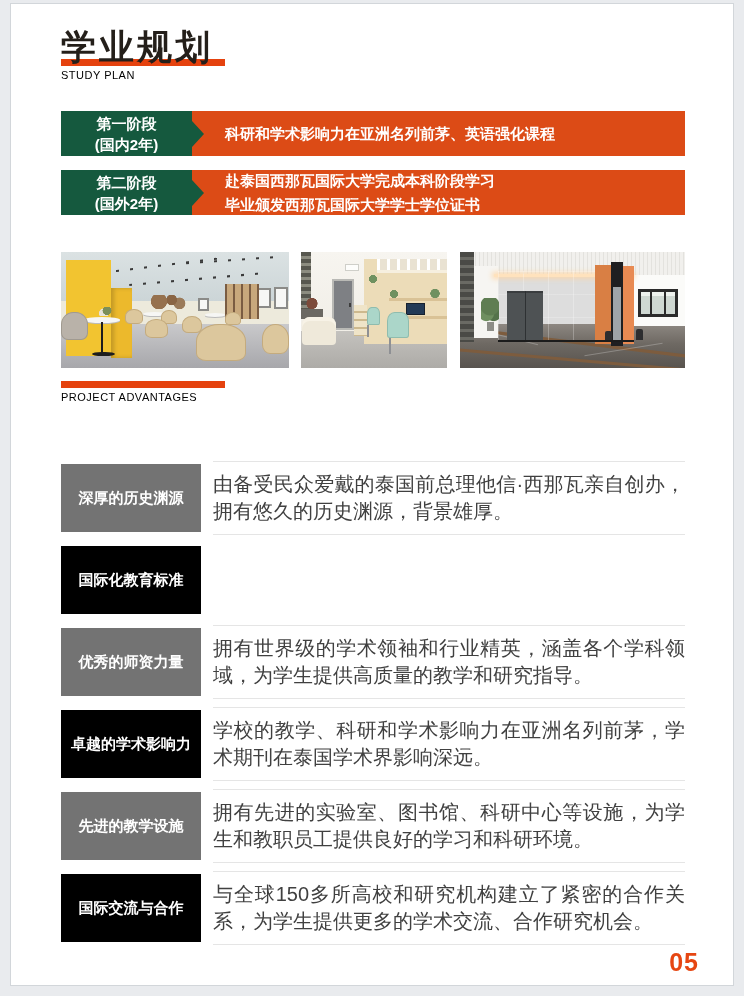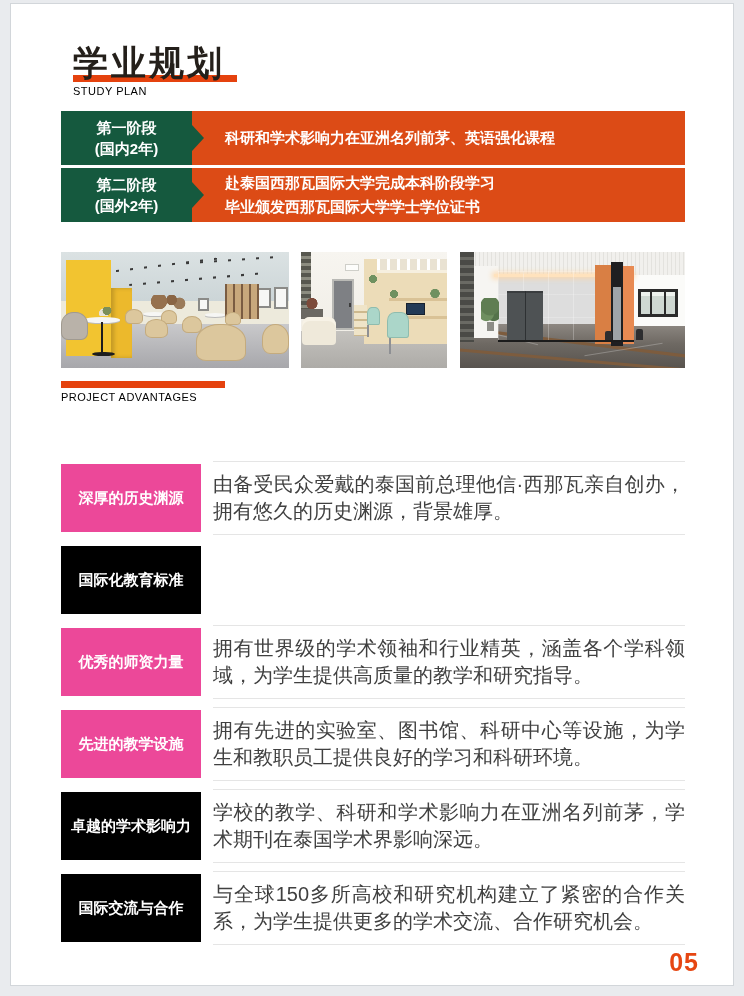--- a/index.html
+++ b/index.html
@@ -24,21 +24,21 @@
     width:164px; height:7px; background:#e5420e; margin-top:-6px;
     position:relative; z-index:1;
   }
   .sec-title .sub {
     font-size:11px; letter-spacing:0.5px; color:#000000; margin-top:3px;
     font-weight:500;
   }
 
   
   .stages { position:absolute; left:50px; top:107px; width:624px; }
-  .stage-row { display:flex; height:54px; margin-bottom:3px; }
+  .stage-row { display:flex; height:45px; margin-bottom:14px; }
   .stage-label {
     width:131px; background:#15593e; color:#fff; position:relative;
     display:flex; flex-direction:column; justify-content:center; align-items:center;
     font-size:15px; font-weight:bold; line-height:21px; flex:none; z-index:2;
   }
   .stage-label:after {
     content:""; position:absolute; right:-12px; top:50%; margin-top:-13px;
     border-left:12px solid #15593e; border-top:13px solid transparent;
     border-bottom:13px solid transparent;
   }
@@ -137,21 +137,21 @@
                radial-gradient(circle at 70% 60%, #54724a 0 35%, rgba(0,0,0,0) 40%); }
   .p3-pot { left:12%; top:60%; width:3%; height:8%; background:#8d8d87; }
 
   
   .advantages { position:absolute; left:50px; top:457px; width:624px; }
   .adv-row { display:flex; align-items:center; height:74px; margin-bottom:8px; }
   .adv-label {
     width:140px; height:68px; flex:none; color:#fff; font-size:15px; font-weight:bold;
     display:flex; align-items:center; justify-content:center;
   }
-  .adv-row.orange .adv-label { background:#ec4899; }
+  .adv-row.orange .adv-label { background:#737373; }
   .adv-row.green  .adv-label { background:#000000; }
   .adv-text {
     flex:1; height:74px; margin-left:12px;
     border-top:1px solid #e5e5e5; border-bottom:1px solid #e5e5e5;
     display:flex; align-items:center;
   }
   .adv-text p {
     font-size:20px; line-height:27px; color:#404040; text-align:justify; width:100%;
   }
 
@@ -159,21 +159,21 @@
   .page-num {
     position:absolute; right:34px; bottom:8px; font-size:25px; font-weight:900;
     color:#e64612; letter-spacing:1px;
   }
 </style>
 </head>
 <body>
 
 <div class="page">
 
-  <div class="sec-title" style="top:40px;margin-left:12px;">
+  <div class="sec-title" style="top:24px;">
     <h1>学业规划</h1>
     <div class="underline"></div>
     <div class="sub">STUDY PLAN</div>
   </div>
 
   <div class="stages">
     <div class="stage-row">
       <div class="stage-label">
         <div>第一阶段</div>
         <div>(国内2年)</div>
@@ -295,33 +295,33 @@
     </div>
     <div class="adv-row green">
       <div class="adv-label">国际化教育标准</div>
     </div>
     <div class="adv-row orange">
       <div class="adv-label">优秀的师资力量</div>
       <div class="adv-text">
           <p>拥有世界级的学术领袖和行业精英，涵盖各个学科领域，为学生提供高质量的教学和研究指导。</p>
         </div>
     </div>
+    <div class="adv-row green">
+      <div class="adv-label">卓越的学术影响力</div>
+      <div class="adv-text">
+          <p>学校的教学、科研和学术影响力在亚洲名列前茅，学术期刊在泰国学术界影响深远。</p>
+        </div>
+    </div>
     <div class="adv-row orange">
       <div class="adv-label">先进的教学设施</div>
       <div class="adv-text">
           <p>拥有先进的实验室、图书馆、科研中心等设施，为学生和教职员工提供良好的学习和科研环境。</p>
         </div>
     </div>
     <div class="adv-row green">
-      <div class="adv-label">卓越的学术影响力</div>
-      <div class="adv-text">
-          <p>学校的教学、科研和学术影响力在亚洲名列前茅，学术期刊在泰国学术界影响深远。</p>
-        </div>
-    </div>
-    <div class="adv-row green">
       <div class="adv-label">国际交流与合作</div>
       <div class="adv-text">
           <p>与全球150多所高校和研究机构建立了紧密的合作关系，为学生提供更多的学术交流、合作研究机会。</p>
         </div>
     </div>
   </div>
 
   <div class="page-num">05</div>
 
 </div>

